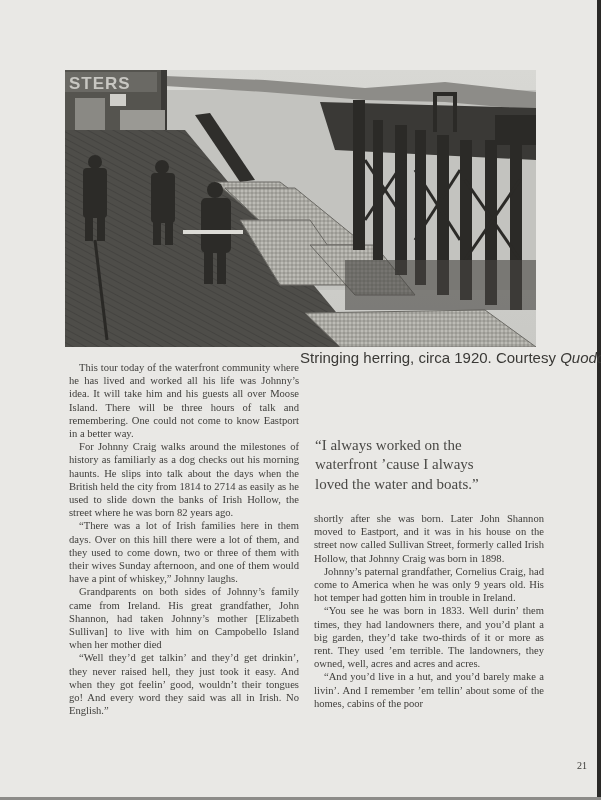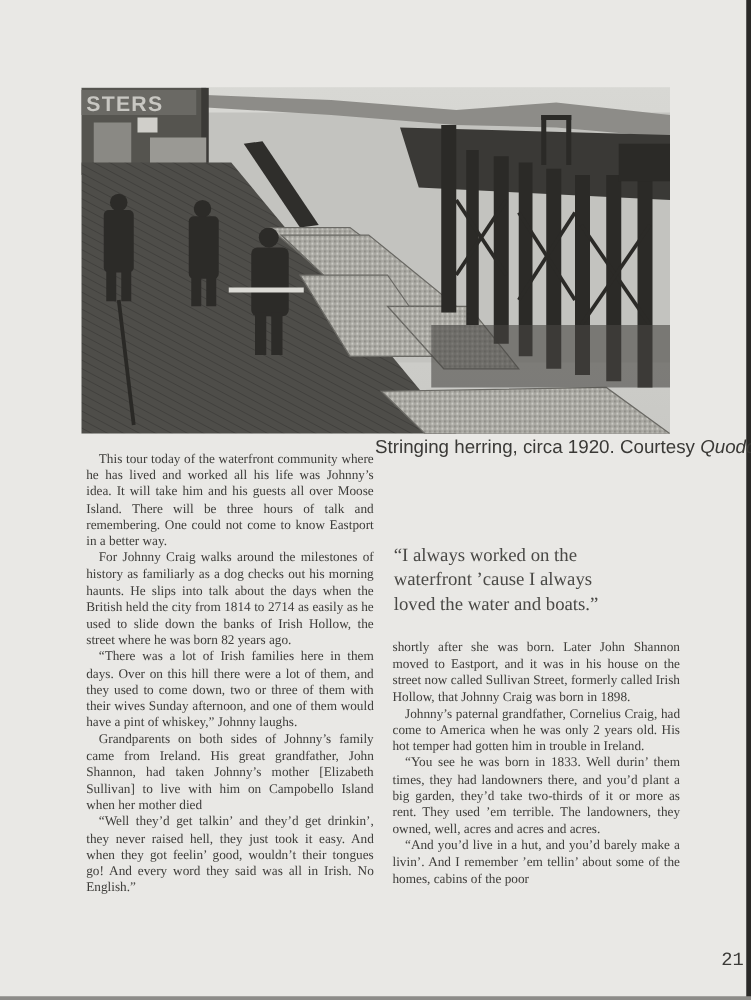--- a/index.html
+++ b/index.html
@@ -38,21 +38,21 @@
 
   .pullquote {
     position: absolute; left: 315px; top: 436px; width: 230px;
     font-family: "Liberation Serif", "DejaVu Serif", serif;
     font-size: 15px; line-height: 19.4px; color: #4a4946;
   }
   .pullquote div { white-space: nowrap; }
 
   .page-number {
     position: absolute; left: 577px; top: 760px;
-    font-family: Liberation Mono, monospace; font-size: 15px; color: #3b3a37;
+    font-family: Liberation Serif, serif; font-size: 10px; color: #3b3a37;
   }
 </style>
 </head>
 <body>
 
 <div class="edge-right"></div>
 <div class="edge-bottom"></div>
 
 <div class="photo" title="Black-and-white photograph of men stringing herring on racks along a wooden wharf, with pilings and water in the background">
   <svg width="471" height="277" viewBox="0 0 471 277" xmlns="http://www.w3.org/2000/svg">
@@ -153,18 +153,18 @@
 </div>
 
 <div class="pullquote">
   <div>“I always worked on the</div>
   <div>waterfront ’cause I always</div>
   <div>loved the water and boats.”</div>
 </div>
 
 <div class="col col-right">
   <p style="text-indent:0">shortly after she was born. Later John Shannon moved to Eastport, and it was in his house on the street now called Sullivan Street, formerly called Irish Hollow, that Johnny Craig was born in 1898.</p>
-  <p>Johnny’s paternal grandfather, Cornelius Craig, had come to America when he was only 2 years old. His hot temper had gotten him in trouble in Ireland.</p>
+  <p>Johnny’s paternal grandfather, Cornelius Craig, had come to America when he was only 9 years old. His hot temper had gotten him in trouble in Ireland.</p>
   <p>“You see he was born in 1833. Well durin’ them times, they had landowners there, and you’d plant a big garden, they’d take two-thirds of it or more as rent. They used ’em terrible. The landowners, they owned, well, acres and acres and acres.</p>
   <p>“And you’d live in a hut, and you’d barely make a livin’. And I remember ’em tellin’ about some of the homes, cabins of the poor</p>
 </div>
 
 <div class="page-number">21</div>
 
 </body></html>

